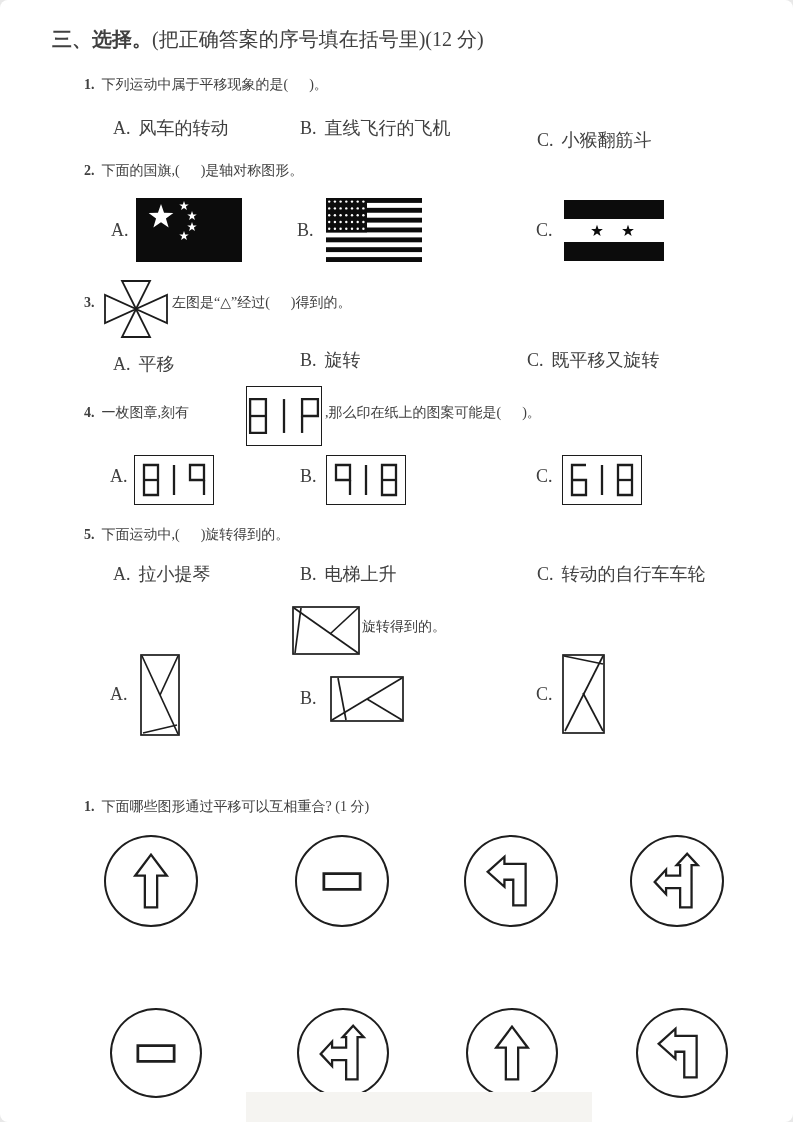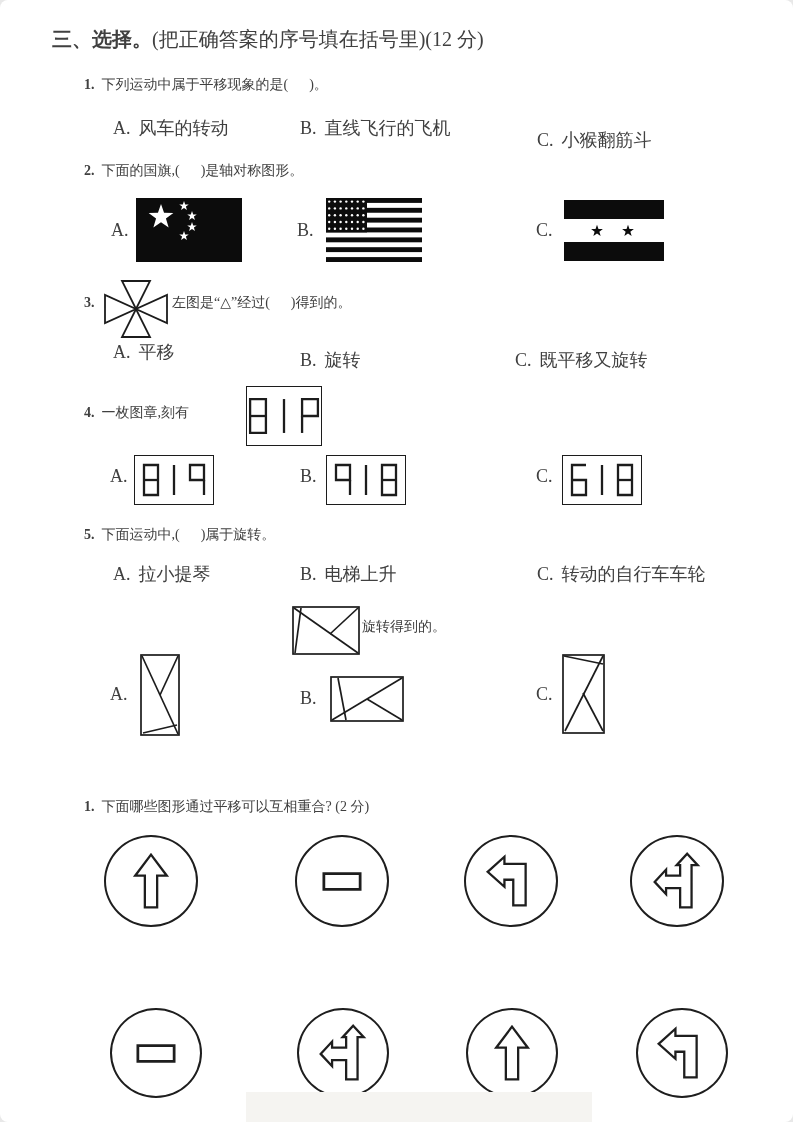--- a/index.html
+++ b/index.html
@@ -117,40 +117,41 @@
   <div class="line" style="left:84px;top:290px"><span class="qnum">3.</span></div>
   <div class="fig" style="left:103px;top:279px">
     <svg width="66" height="60" viewBox="0 0 66 60" fill="none" stroke="#1c1c1c" stroke-width="1.8" stroke-linejoin="miter">
       <polygon points="19,2 47,2 33,30"></polygon>
       <polygon points="19,58 47,58 33,30"></polygon>
       <polygon points="2,16 2,44 33,30"></polygon>
       <polygon points="64,16 64,44 33,30"></polygon>
     </svg>
   </div>
   <div class="line" style="left:172px;top:290px">左图是“△”经过(      )得到的。</div>
-  <div class="opt" style="left:113px;top:340px"><span class="optlab">A.</span><span>平移</span></div>
+  <div class="opt" style="left:113px;top:352px"><span class="optlab">A.</span><span>平移</span></div>
   <div class="opt" style="left:300px;top:348px"><span class="optlab">B.</span><span>旋转</span></div>
-  <div class="opt" style="left:515px;top:348px"><span class="optlab">C.</span><span>既平移又旋转</span></div>
+  <div class="opt" style="left:527px;top:348px"><span class="optlab">C.</span><span>既平移又旋转</span></div>
 
   <div class="line" style="left:84px;top:400px"><span class="qnum">4.</span><span>一枚图章,刻有</span></div>
   <div class="digit-box" style="left:246px;top:386px;width:76px;height:60px">
       <svg width="74" height="58">
         <g transform="translate(1.970000000000006,10.920000000000002) scale(1.13)">
           <path d="M1,1H15V31H1Z" fill="none" stroke="#1c1c1c" stroke-width="2.3" vector-effect="non-scaling-stroke"></path>
           <path d="M1,16H15" fill="none" stroke="#1c1c1c" stroke-width="2.3" vector-effect="non-scaling-stroke"></path>
         </g>
         <g transform="translate(27.960000000000004,10.920000000000002) scale(1.13)">
           <path d="M8,1V31" fill="none" stroke="#1c1c1c" stroke-width="2.3" vector-effect="non-scaling-stroke"></path>
         </g>
         <g transform="translate(53.95,10.920000000000002) scale(1.13)">
           <path d="M1,1H15V16H1Z" fill="none" stroke="#1c1c1c" stroke-width="2.3" vector-effect="non-scaling-stroke"></path>
           <path d="M1,16V31" fill="none" stroke="#1c1c1c" stroke-width="2.3" vector-effect="non-scaling-stroke"></path>
         </g>
       </svg>
     </div>
+  <div class="line" style="left:325px;top:400px">,那么印在纸上的图案可能是(      )。</div>
 
   <div class="opt" style="left:110px;top:466px">A.</div>
   <div class="digit-box" style="left:134px;top:455px;width:80px;height:50px">
       <svg width="78" height="48">
         <g transform="translate(8,8) scale(1)">
           <path d="M1,1H15V31H1Z" fill="none" stroke="#1c1c1c" stroke-width="2.3" vector-effect="non-scaling-stroke"></path>
           <path d="M1,16H15" fill="none" stroke="#1c1c1c" stroke-width="2.3" vector-effect="non-scaling-stroke"></path>
         </g>
         <g transform="translate(31,8) scale(1)">
           <path d="M8,1V31" fill="none" stroke="#1c1c1c" stroke-width="2.3" vector-effect="non-scaling-stroke"></path>
@@ -186,21 +187,21 @@
         <g transform="translate(31,8) scale(1)">
           <path d="M8,1V31" fill="none" stroke="#1c1c1c" stroke-width="2.3" vector-effect="non-scaling-stroke"></path>
         </g>
         <g transform="translate(54,8) scale(1)">
           <path d="M1,1H15V31H1Z" fill="none" stroke="#1c1c1c" stroke-width="2.3" vector-effect="non-scaling-stroke"></path>
           <path d="M1,16H15" fill="none" stroke="#1c1c1c" stroke-width="2.3" vector-effect="non-scaling-stroke"></path>
         </g>
       </svg>
     </div>
 
-  <div class="line" style="left:84px;top:522px"><span class="qnum">5.</span><span>下面运动中,(      )属于旋转。</span></div>
+  <div class="line" style="left:84px;top:522px"><span class="qnum">5.</span><span>下面运动中,(      )旋转得到的。</span></div>
   <div class="opt" style="left:113px;top:562px"><span class="optlab">A.</span><span>拉小提琴</span></div>
   <div class="opt" style="left:300px;top:562px"><span class="optlab">B.</span><span>电梯上升</span></div>
   <div class="opt" style="left:537px;top:562px"><span class="optlab">C.</span><span>转动的自行车车轮</span></div>
 
   <div class="fig" style="left:292px;top:606px">
     <svg width="68" height="49" viewBox="0 0 68 49" fill="none" stroke="#1c1c1c" stroke-width="1.7">
       <rect x="1" y="1" width="66" height="47"></rect>
       <line x1="9" y1="2" x2="3" y2="47"></line>
       <line x1="2" y1="2" x2="66" y2="47"></line>
       <line x1="66" y1="2" x2="38" y2="28"></line>
@@ -229,21 +230,21 @@
   <div class="opt" style="left:536px;top:684px">C.</div>
   <div class="fig" style="left:562px;top:654px">
     <svg width="43" height="80" viewBox="0 0 43 80" fill="none" stroke="#1c1c1c" stroke-width="1.7">
       <rect x="1" y="1" width="41" height="78"></rect>
       <line x1="2" y1="2" x2="41" y2="10"></line>
       <line x1="41" y1="2" x2="3" y2="77"></line>
       <line x1="41" y1="77" x2="21" y2="39"></line>
     </svg>
   </div>
 
-  <div class="line" style="left:84px;top:794px"><span class="qnum">1.</span><span>下面哪些图形通过平移可以互相重合? (2 分)</span></div>
+  <div class="line" style="left:84px;top:794px"><span class="qnum">1.</span><span>下面哪些图形通过平移可以互相重合? (1 分)</span></div>
 
   <div id="sign-row-1">
       <div class="sign-circle" style="left: 104px; top: 835px; width: 94px; height: 92px;">
         <svg viewBox="0 0 44 66" width="40" height="58">
           <path d="M22,3L40,27H29V63H15V27H4Z" fill="none" stroke="#1e1e1e" stroke-width="2.6" stroke-linejoin="miter"></path>
         </svg>
       </div>
       <div class="sign-circle" style="left: 295px; top: 835px; width: 94px; height: 92px;">
         <svg viewBox="0 0 46 22" width="40" height="19">
           <path d="M2,2H44V20H2Z" fill="none" stroke="#1e1e1e" stroke-width="3.2" stroke-linejoin="miter"></path>

